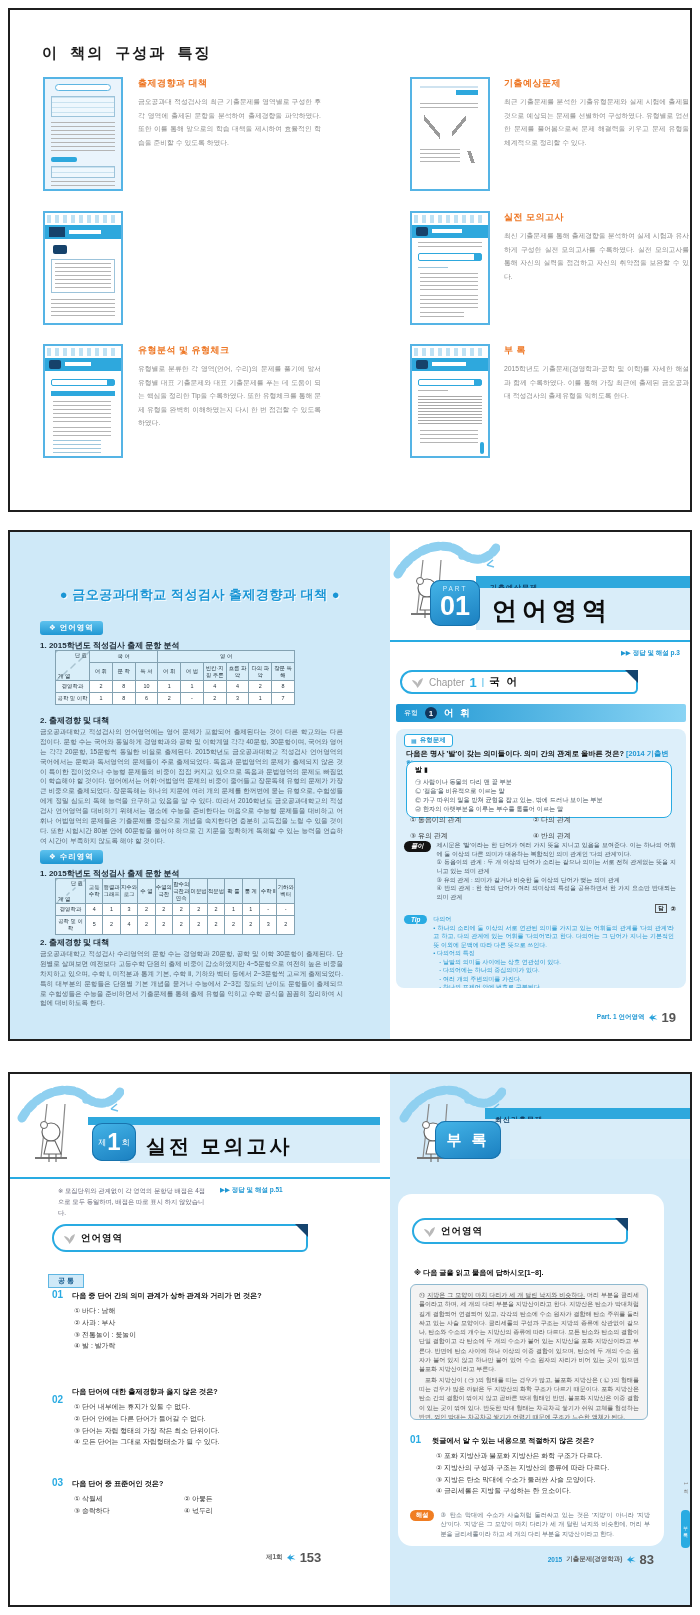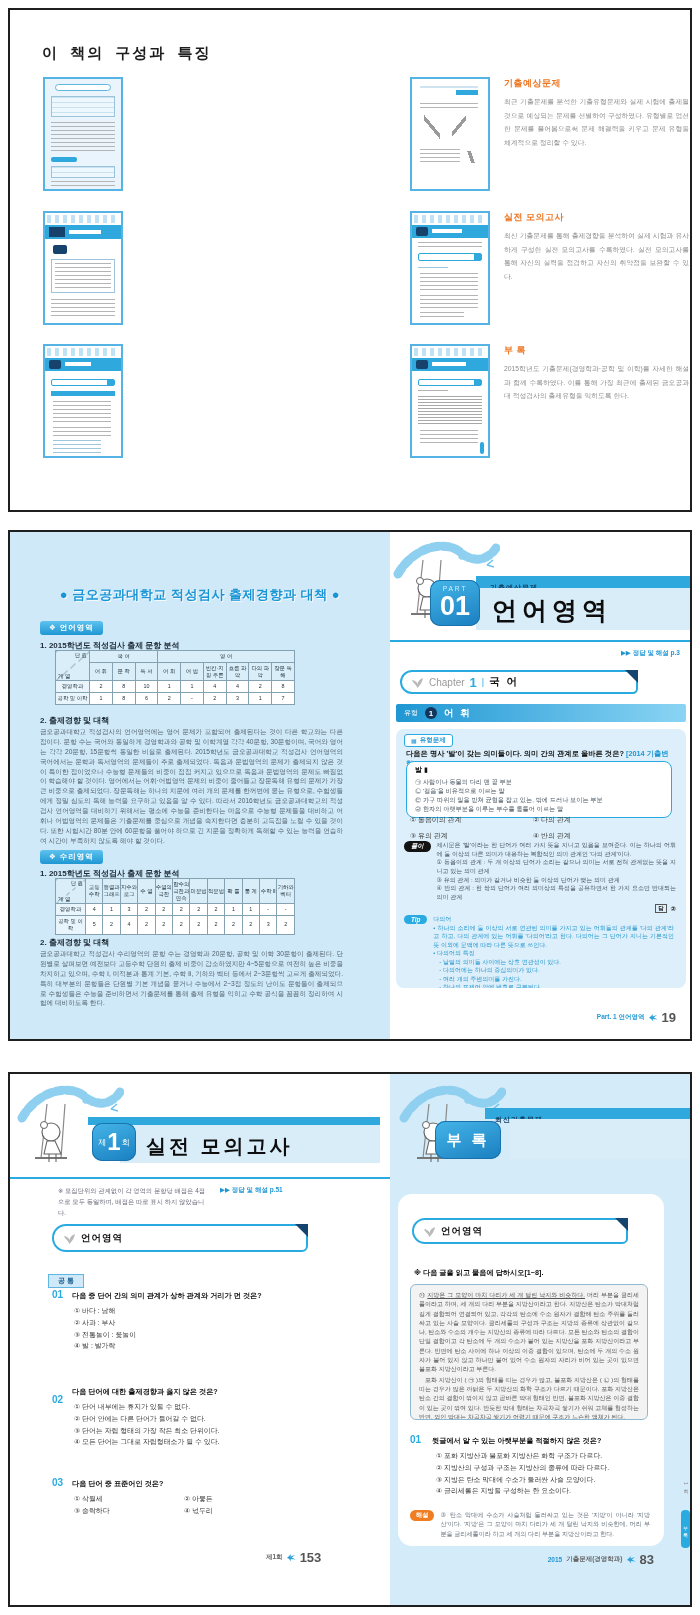--- a/index.html
+++ b/index.html
@@ -99,20 +99,24 @@
   <div class="abs book-title" style="left:32px;top:34px">이 책의 구성과 특징</div>
 
   <div class="thumb" style="left:33px;top:67px;background:#eaf4fc">
     <div class="sk" style="left:10px;top:5px;width:56px;height:7px;border:1px solid #5fb6e2;border-radius:4px;background:#fff"></div>
     <div class="sk tblsk" style="left:6px;top:17px;width:64px;height:21px"></div>
     <div class="sk txl" style="left:6px;top:43px;width:64px;height:31px"></div>
     <div class="sk bandsk" style="left:6px;top:78px;width:26px;height:5px;border-radius:2px"></div>
     <div class="sk tblsk" style="left:6px;top:87px;width:64px;height:12px"></div>
     <div class="sk txl" style="left:6px;top:102px;width:64px;height:8px"></div>
   </div>
+  <div class="abs" style="left:128px;top:67px;width:183px">
+    <div class="fhead">출제경향과 대책</div>
+    <div class="fbody" style="margin-top:5px">금오공과대 적성검사의 최근 기출문제를 영역별로 구성한 후 각 영역에 출제된 문항을 분석하여 출제경향을 파악하였다. 또한 이를 통해 앞으로의 학습 대책을 제시하여 효율적인 학습을 준비할 수 있도록 하였다.</div>
+  </div>
 
   <div class="thumb" style="left:400px;top:67px">
     <div class="sk" style="left:8px;top:7px;width:58px;height:2px;background:#cfe3f0"></div>
     <div class="sk bandsk" style="left:44px;top:11px;width:22px;height:5px"></div>
     <div class="sk txl" style="left:8px;top:24px;width:58px;height:5px"></div>
     <div class="sk" style="left:12px;top:36px;width:16px;height:24px;background:linear-gradient(50deg,transparent 44%,#9a9a9a 44% 56%,transparent 56%)"></div>
     <div class="sk" style="left:40px;top:34px;width:14px;height:26px;background:linear-gradient(130deg,transparent 44%,#9a9a9a 44% 56%,transparent 56%)"></div>
     <div class="sk txl" style="left:8px;top:70px;width:40px;height:14px"></div>
     <div class="sk" style="left:50px;top:72px;width:18px;height:12px;background:linear-gradient(70deg,transparent 42%,#9a9a9a 42% 58%,transparent 58%)"></div>
   </div>
@@ -154,20 +158,24 @@
     <div class="sk" style="left:2px;top:2px;width:72px;height:8px;background:repeating-linear-gradient(90deg,#bfe2f4 0 4px,#fff 4px 8px)"></div>
     <div class="sk bandsk" style="left:0;top:12px;width:76px;height:13px"></div>
     <div class="sk navysk" style="left:4px;top:14px;width:12px;height:9px;border-radius:2px"></div>
     <div class="sk" style="left:20px;top:16px;width:26px;height:4px;background:#fff"></div>
     <div class="sk" style="left:6px;top:33px;width:64px;height:7px;border:1px solid #2ea8dd;border-radius:2px"></div>
     <div class="sk bandsk" style="left:62px;top:34px;width:7px;height:5px"></div>
     <div class="sk bandsk" style="left:6px;top:45px;width:64px;height:5px"></div>
     <div class="sk txl" style="left:8px;top:55px;width:58px;height:22px"></div>
     <div class="sk txl" style="left:8px;top:81px;width:58px;height:10px"></div>
     <div class="sk txlb" style="left:8px;top:94px;width:48px;height:14px"></div>
+  </div>
+  <div class="abs" style="left:128px;top:334px;width:183px">
+    <div class="fhead">유형분석 및 유형체크</div>
+    <div class="fbody" style="margin-top:5px">유형별로 분류한 각 영역(언어, 수리)의 문제를 풀기에 앞서 유형별 대표 기출문제와 대표 기출문제를 푸는 데 도움이 되는 핵심을 정리한 Tip을 수록하였다. 또한 유형체크를 통해 문제 유형을 완벽히 이해하였는지 다시 한 번 점검할 수 있도록 하였다.</div>
   </div>
 
   <div class="thumb" style="left:400px;top:334px">
     <div class="sk" style="left:2px;top:2px;width:72px;height:8px;background:repeating-linear-gradient(90deg,#bfe2f4 0 4px,#fff 4px 8px)"></div>
     <div class="sk bandsk" style="left:0;top:12px;width:76px;height:13px"></div>
     <div class="sk navysk" style="left:4px;top:14px;width:12px;height:9px;border-radius:2px"></div>
     <div class="sk" style="left:20px;top:16px;width:34px;height:4px;background:#fff"></div>
     <div class="sk" style="left:6px;top:33px;width:64px;height:7px;border:1px solid #2ea8dd;border-radius:2px"></div>
     <div class="sk bandsk" style="left:62px;top:34px;width:7px;height:5px"></div>
     <div class="sk txl" style="left:6px;top:44px;width:30px;height:4px"></div>
@@ -528,21 +536,21 @@
       <div class="passagebox" style="left:12px;top:90px;right:16px;height:136px">
         <div>
           <span>㉮</span>
           <u>지방은 그 모양이 마치 다리가 세 개 달린 낙지와 비슷하다.</u>
           <span>머리 부분을 글리세롤이라고 하며, 세 개의 다리 부분을 지방산이라고 한다. 지방산은 탄소가 막대처럼 길게 결합되어 연결되어 있고, 각각의 탄소에 수소 원자가 결합해 탄소 주위를 둘러싸고 있는 사슬 모양이다. 글리세롤의 구성과 구조는 지방의 종류에 상관없이 같으나, 탄소와 수소의 개수는 지방산의 종류에 따라 다르다. 모든 탄소와 탄소의 결합이 단일 결합이고 각 탄소에 두 개의 수소가 붙어 있는 지방산을 포화 지방산이라고 부른다. 반면에 탄소 사이에 하나 이상의 이중 결합이 있으며, 탄소에 두 개의 수소 원자가 붙어 있지 않고 하나만 붙어 있어 수소 원자의 자리가 비어 있는 곳이 있으면 불포화 지방산이라고 부른다.</span>
         </div>
         <div style="text-indent:6px;margin-top:1px">포화 지방산이 ( ㉠ )의 형태를 띠는 경우가 많고, 불포화 지방산은 ( ㉡ )의 형태를 띠는 경우가 많은 까닭은 두 지방산의 화학 구조가 다르기 때문이다. 포화 지방산은 탄소 간의 결합이 꺾이지 않고 곧바른 막대 형태인 반면, 불포화 지방산은 이중 결합이 있는 곳이 꺾여 있다. 반듯한 막대 형태는 차곡차곡 쌓기가 쉬워 고체를 형성하는 반면, 꺾인 막대는 차곡차곡 쌓기가 어렵기 때문에 구조가 느슨한 액체가 된다.</div>
       </div>
 
       <div class="qnum" style="left:12px;top:240px">01</div>
-      <div class="qbody" style="left:34px;top:242px;width:210px">윗글에서 알 수 있는 아랫부분을 적절하지 않은 것은?</div>
+      <div class="qbody" style="left:34px;top:242px;width:210px">윗글에서 알 수 있는 내용으로 적절하지 않은 것은?</div>
       <div class="opts" style="left:38px;top:258px;width:215px">
           <div>① 포화 지방산과 불포화 지방산은 화학 구조가 다르다.</div>
           <div>② 지방산의 구성과 구조는 지방산의 종류에 따라 다르다.</div>
           <div>③ 지방은 탄소 막대에 수소가 둘러싼 사슬 모양이다.</div>
           <div>④ 글리세롤은 지방을 구성하는 한 요소이다.</div>
         </div>
 
       <div class="solwrap" style="left:12px;top:316px;right:14px">
         <span class="orangebadge">해설</span>
         <div class="expl" style="flex:1">③ 탄소 막대에 수소가 사슬처럼 둘러싸고 있는 것은 '지방'이 아니라 '지방산'이다. '지방'은 그 모양이 마치 다리가 세 개 달린 낙지와 비슷한데, 머리 부분을 글리세롤이라 하고 세 개의 다리 부분을 지방산이라고 한다.</div>

